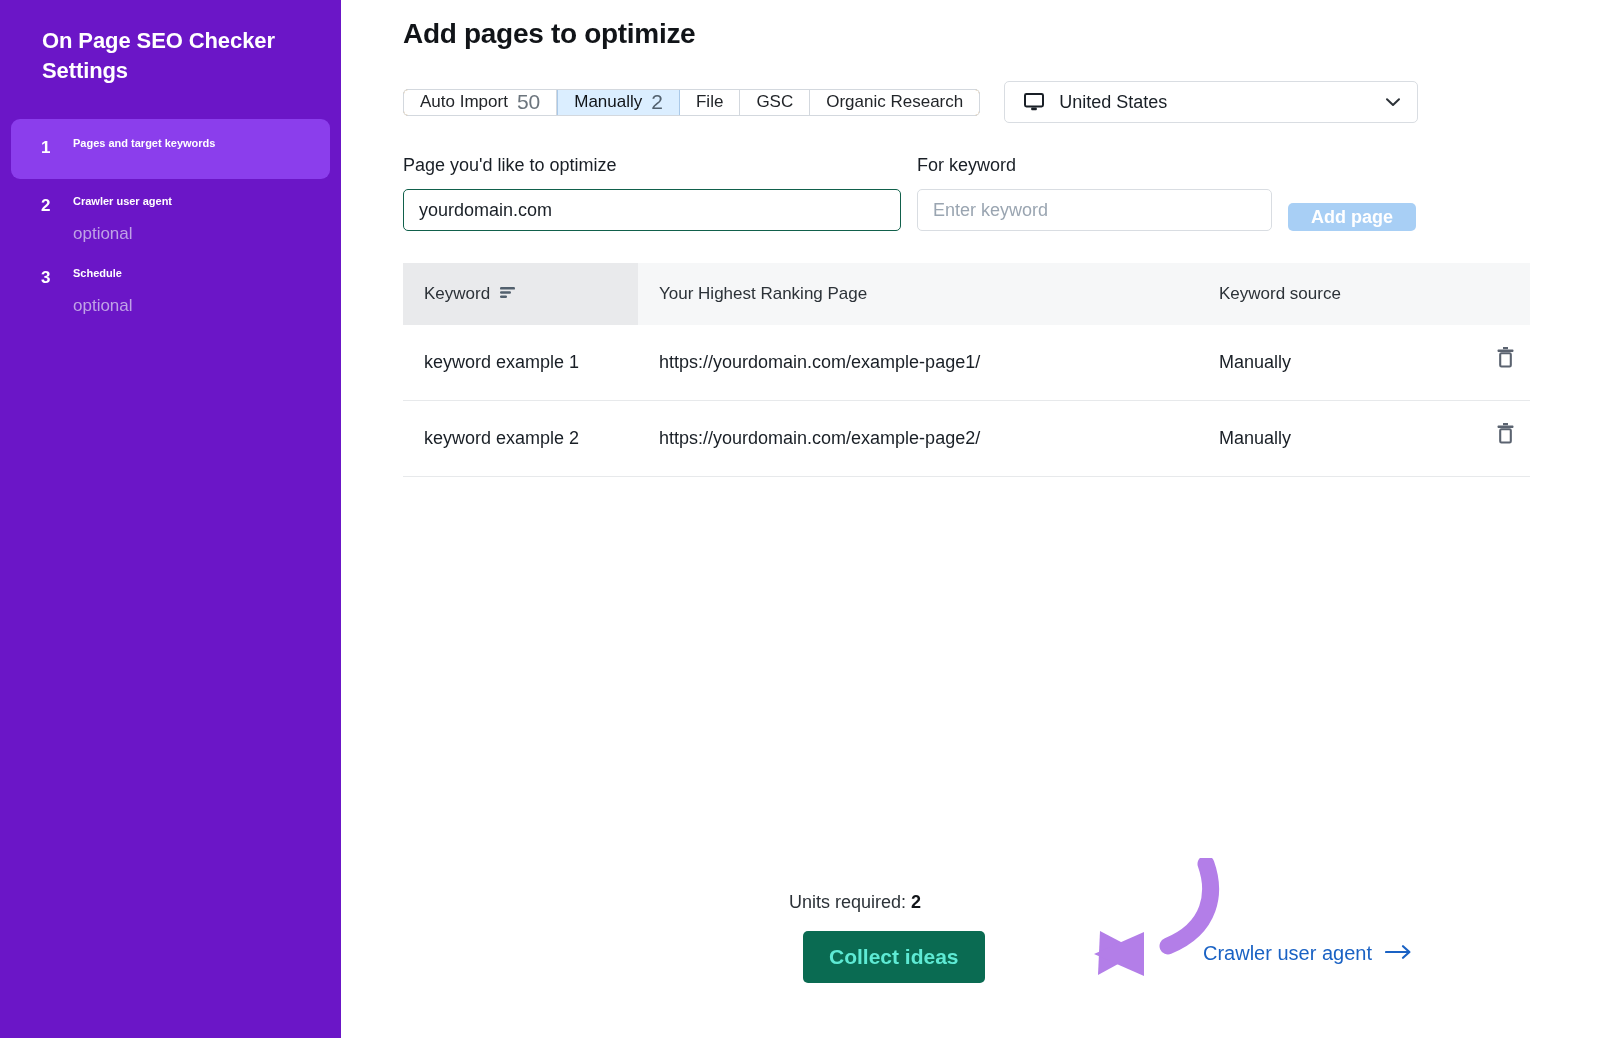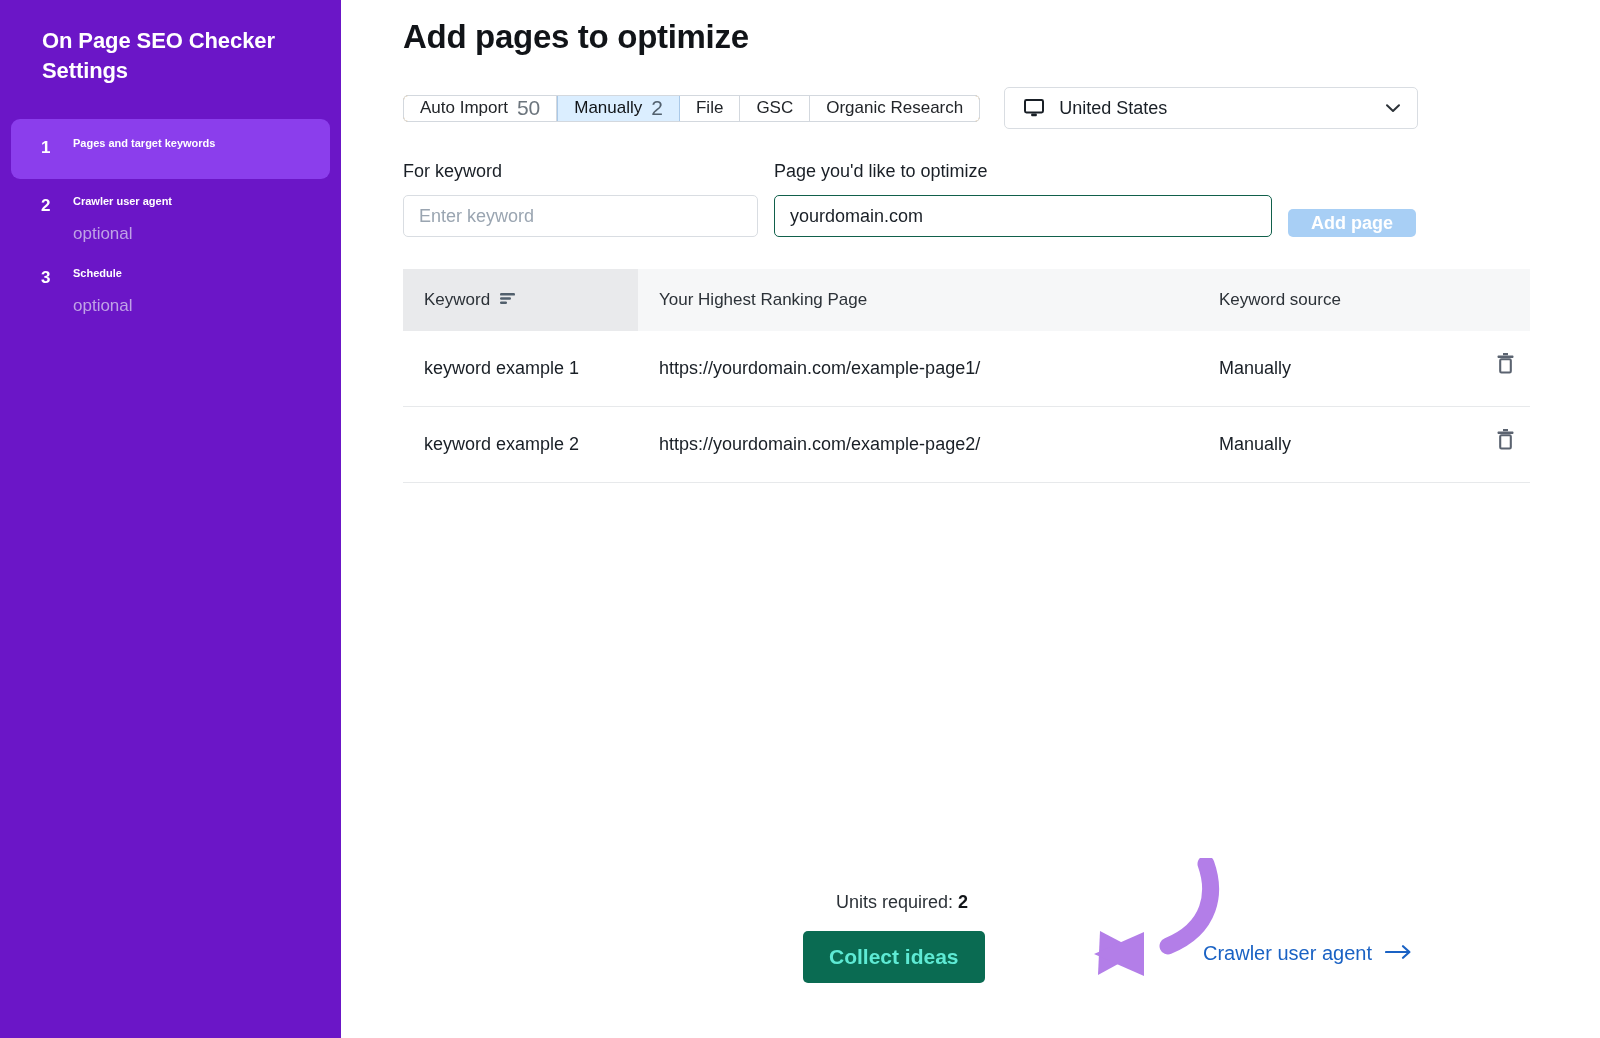--- a/index.html
+++ b/index.html
@@ -69,21 +69,21 @@
   .step.third  { padding-top: 14px; padding-bottom: 4px; }
 
   
   .main {
     flex: 1 1 auto;
     position: relative;
     padding: 0;
     background: #ffffff;
   }
   .page-title {
-    font-size: 33px;
+    font-size: 28px;
     font-weight: bold;
     color: #111418;
     margin: 18px 0 0 62px;
     letter-spacing: -0.3px;
   }
 
   .controls-row {
     display: flex;
     align-items: center;
     margin: 31px 0 0 62px;
@@ -223,21 +223,21 @@
 
   
   .footer {
     position: absolute;
     left: 0; right: 0;
     bottom: 18px;
     height: 140px;
   }
   .units {
     position: absolute;
-    left: 495px; top: 12px;
+    left: 448px; top: 12px;
     font-size: 18px;
     color: #2c3238;
   }
   .units b { color: #111418; font-weight: bold; }
   .collect-btn {
     position: absolute;
     left: 462px; top: 51px;
     height: 52px;
     padding: 0 26px;
     background: #0a6b52;
@@ -342,27 +342,27 @@
         <span class="chev">
           <svg width="20" height="20" viewBox="0 0 20 20">
             <path d="M4 7.2 L10 13 L16 7.2" fill="none" stroke="#2c3238" stroke-width="2" stroke-linecap="round" stroke-linejoin="round"></path>
           </svg>
         </span>
       </div>
 
     </div>
 
     <div class="fields">
+      <div class="field page">
+        <label class="field-label">Page you'd like to optimize</label>
+        <input type="text" value="yourdomain.com" placeholder="Enter page URL" style="">
+      </div>
       <div class="field kw">
         <label class="field-label">For keyword</label>
         <input type="text" placeholder="Enter keyword" style="">
-      </div>
-      <div class="field page">
-        <label class="field-label">Page you'd like to optimize</label>
-        <input type="text" value="yourdomain.com" placeholder="Enter page URL" style="">
       </div>
       <button class="add-page-btn">Add page</button>
     </div>
 
     <table class="kw-table">
       <colgroup>
         <col class="col-kw">
           <col class="col-page">
           <col class="col-src">
           <col class="col-act">

